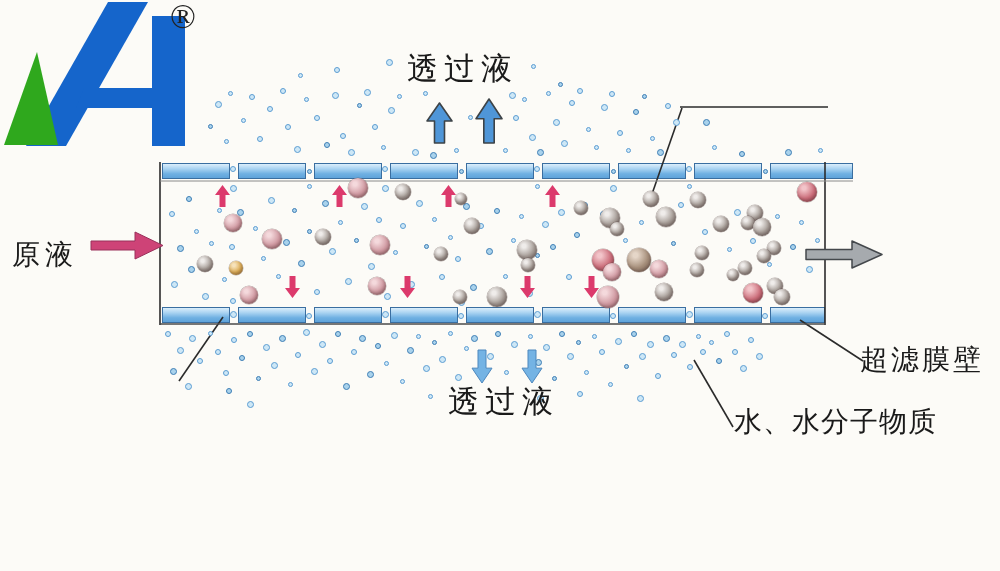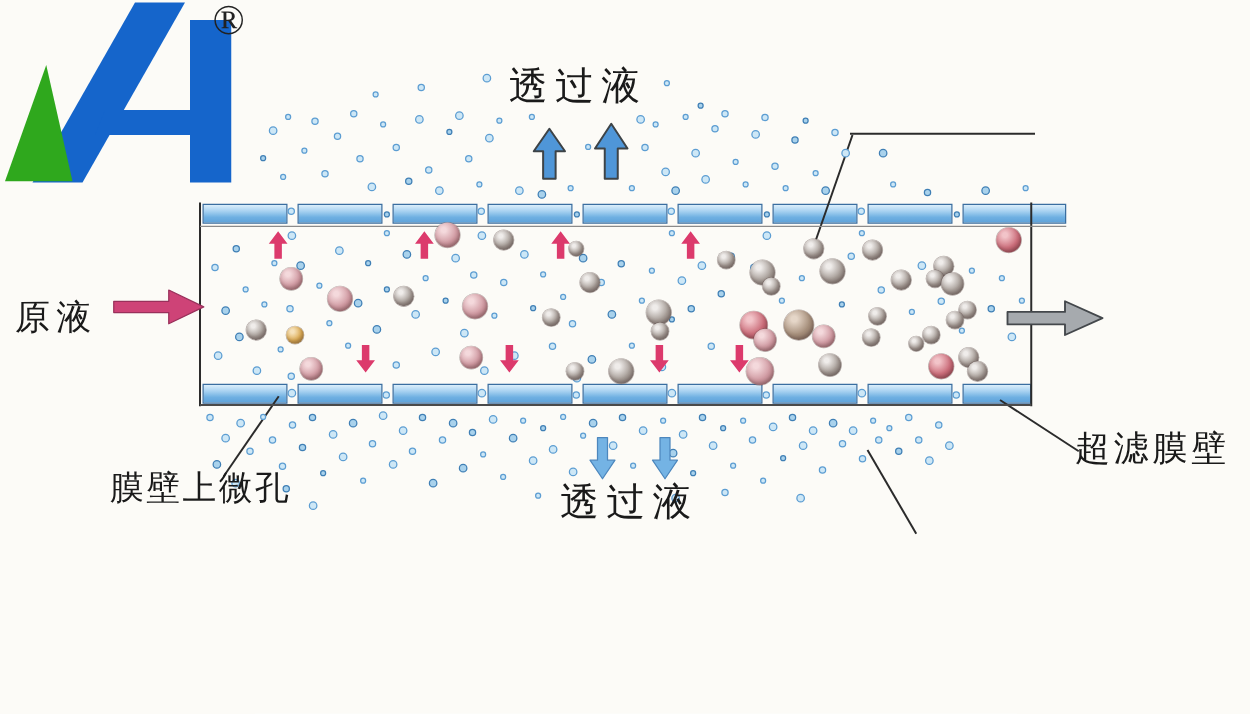--- a/index.html
+++ b/index.html
@@ -415,15 +415,15 @@
       <svg width="80" height="31" class="arr" style="left: 804px; top: 238.5px;">
         <polygon points="2,10.5 48,10.5 48,2 78,15.5 48,29 48,20.5 2,20.5" fill="#A6AAAE" stroke="#44484c" stroke-width="1.5" stroke-linejoin="round"></polygon>
       </svg>
     </div>
 
   <div class="lbl" id="permeate-top-label">透过液</div>
   <div class="lbl" id="bacteria-label">
   </div>
   <div class="lbl" id="feed-label">原液</div>
   <div class="lbl" id="membrane-wall-label">超滤膜壁</div>
-  <div class="lbl" id="pores-label">膜壁上微孔</div>
   <div class="lbl" id="permeate-bottom-label">透过液</div>
+  <div class="lbl" id="water-label">水、水分子物质</div>
 </div>
 
 </body></html>

